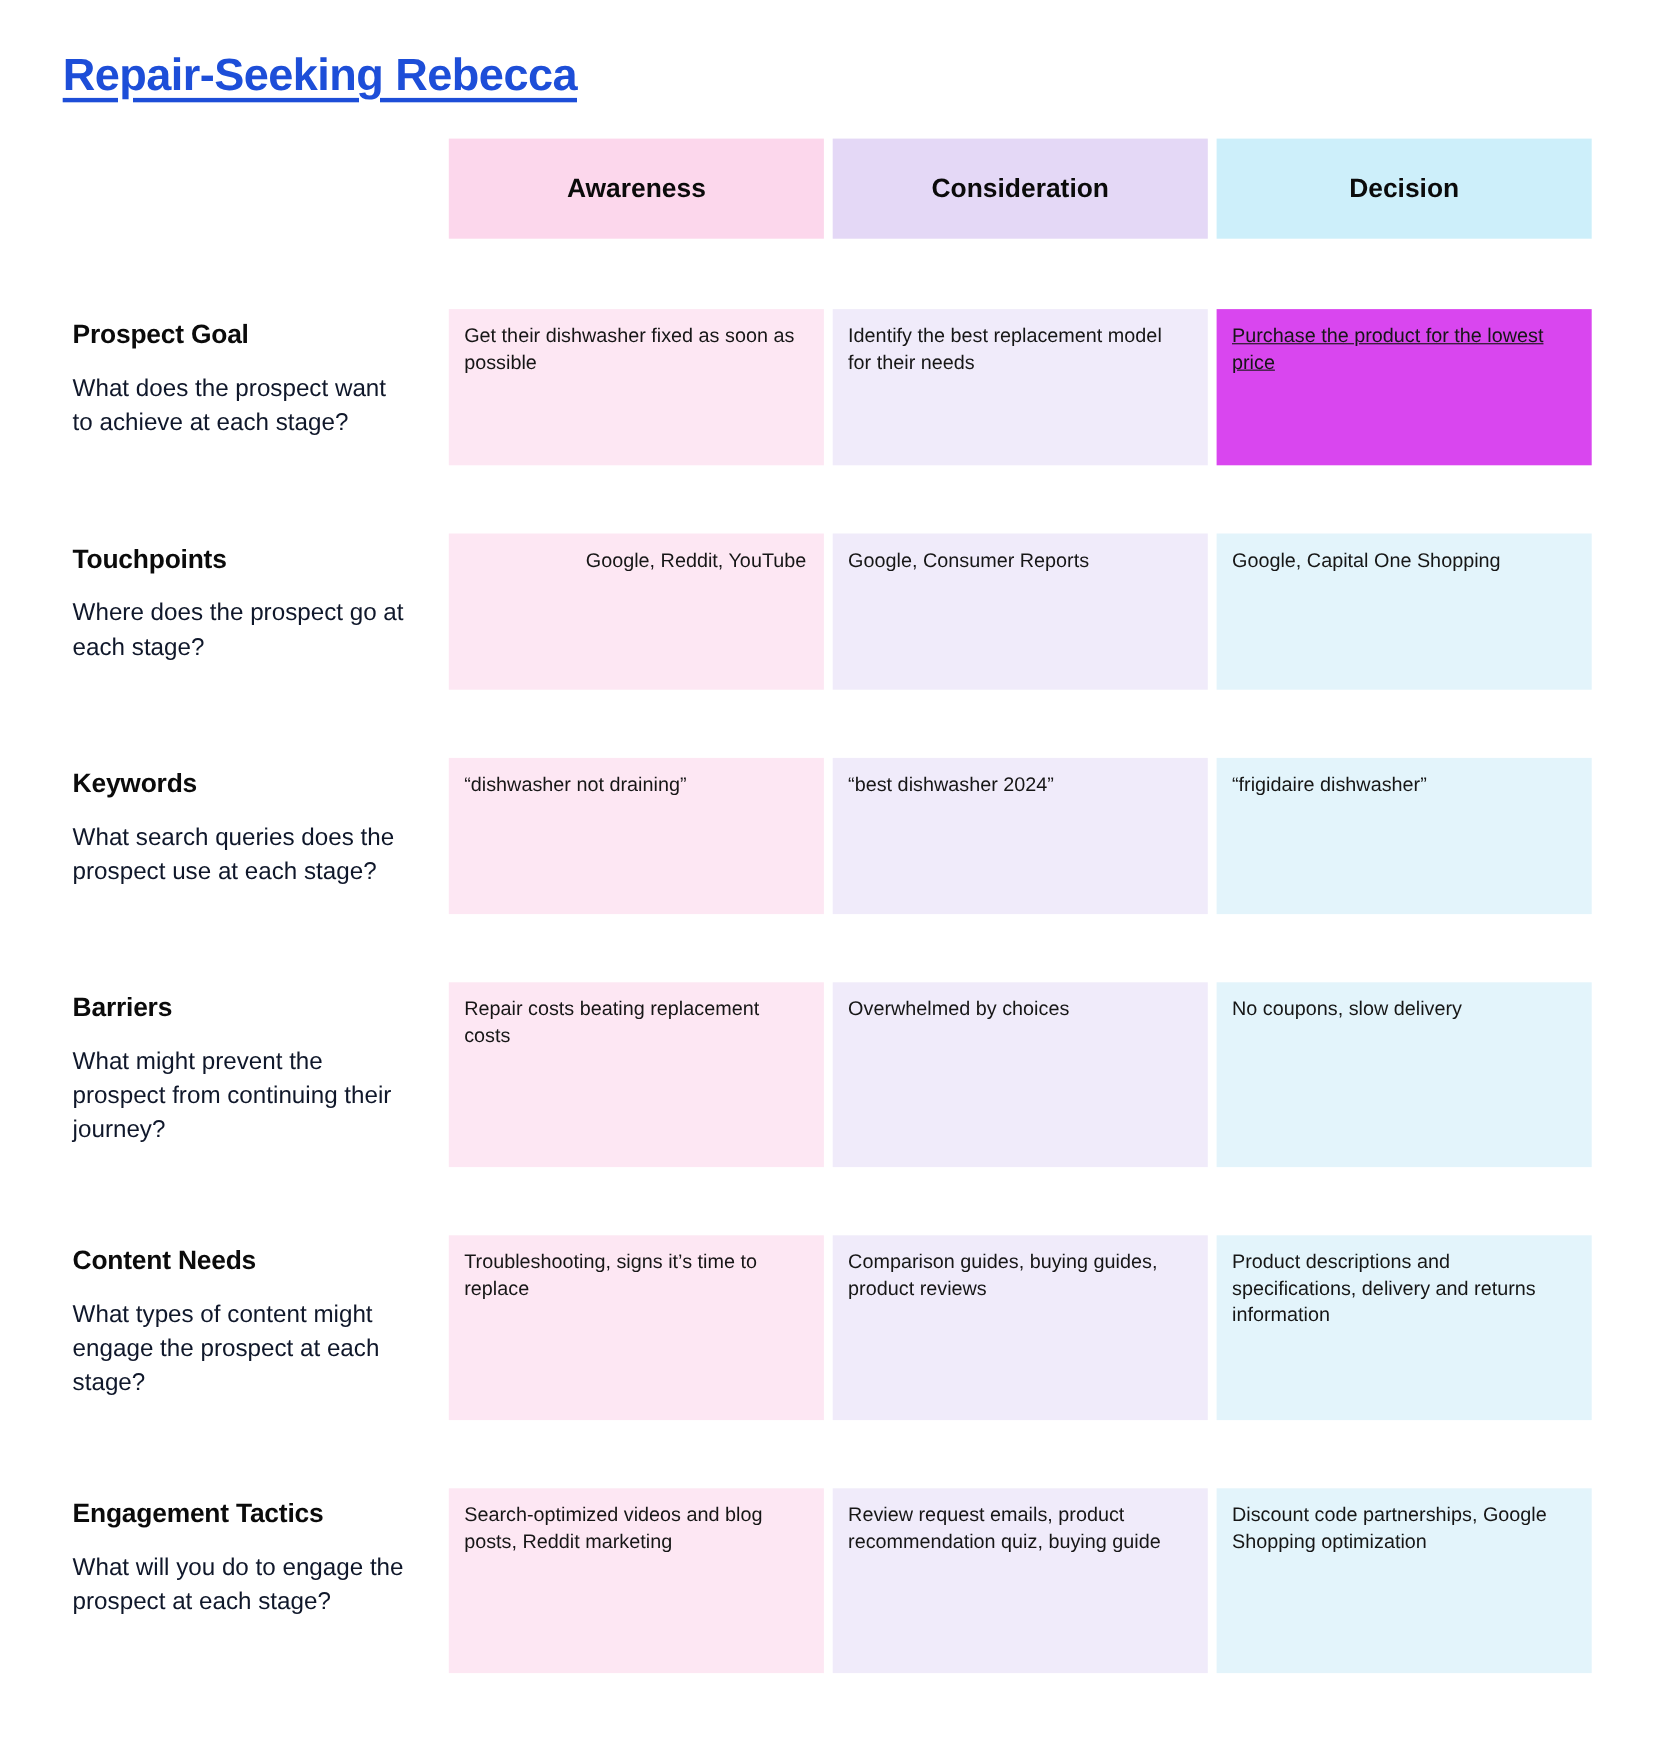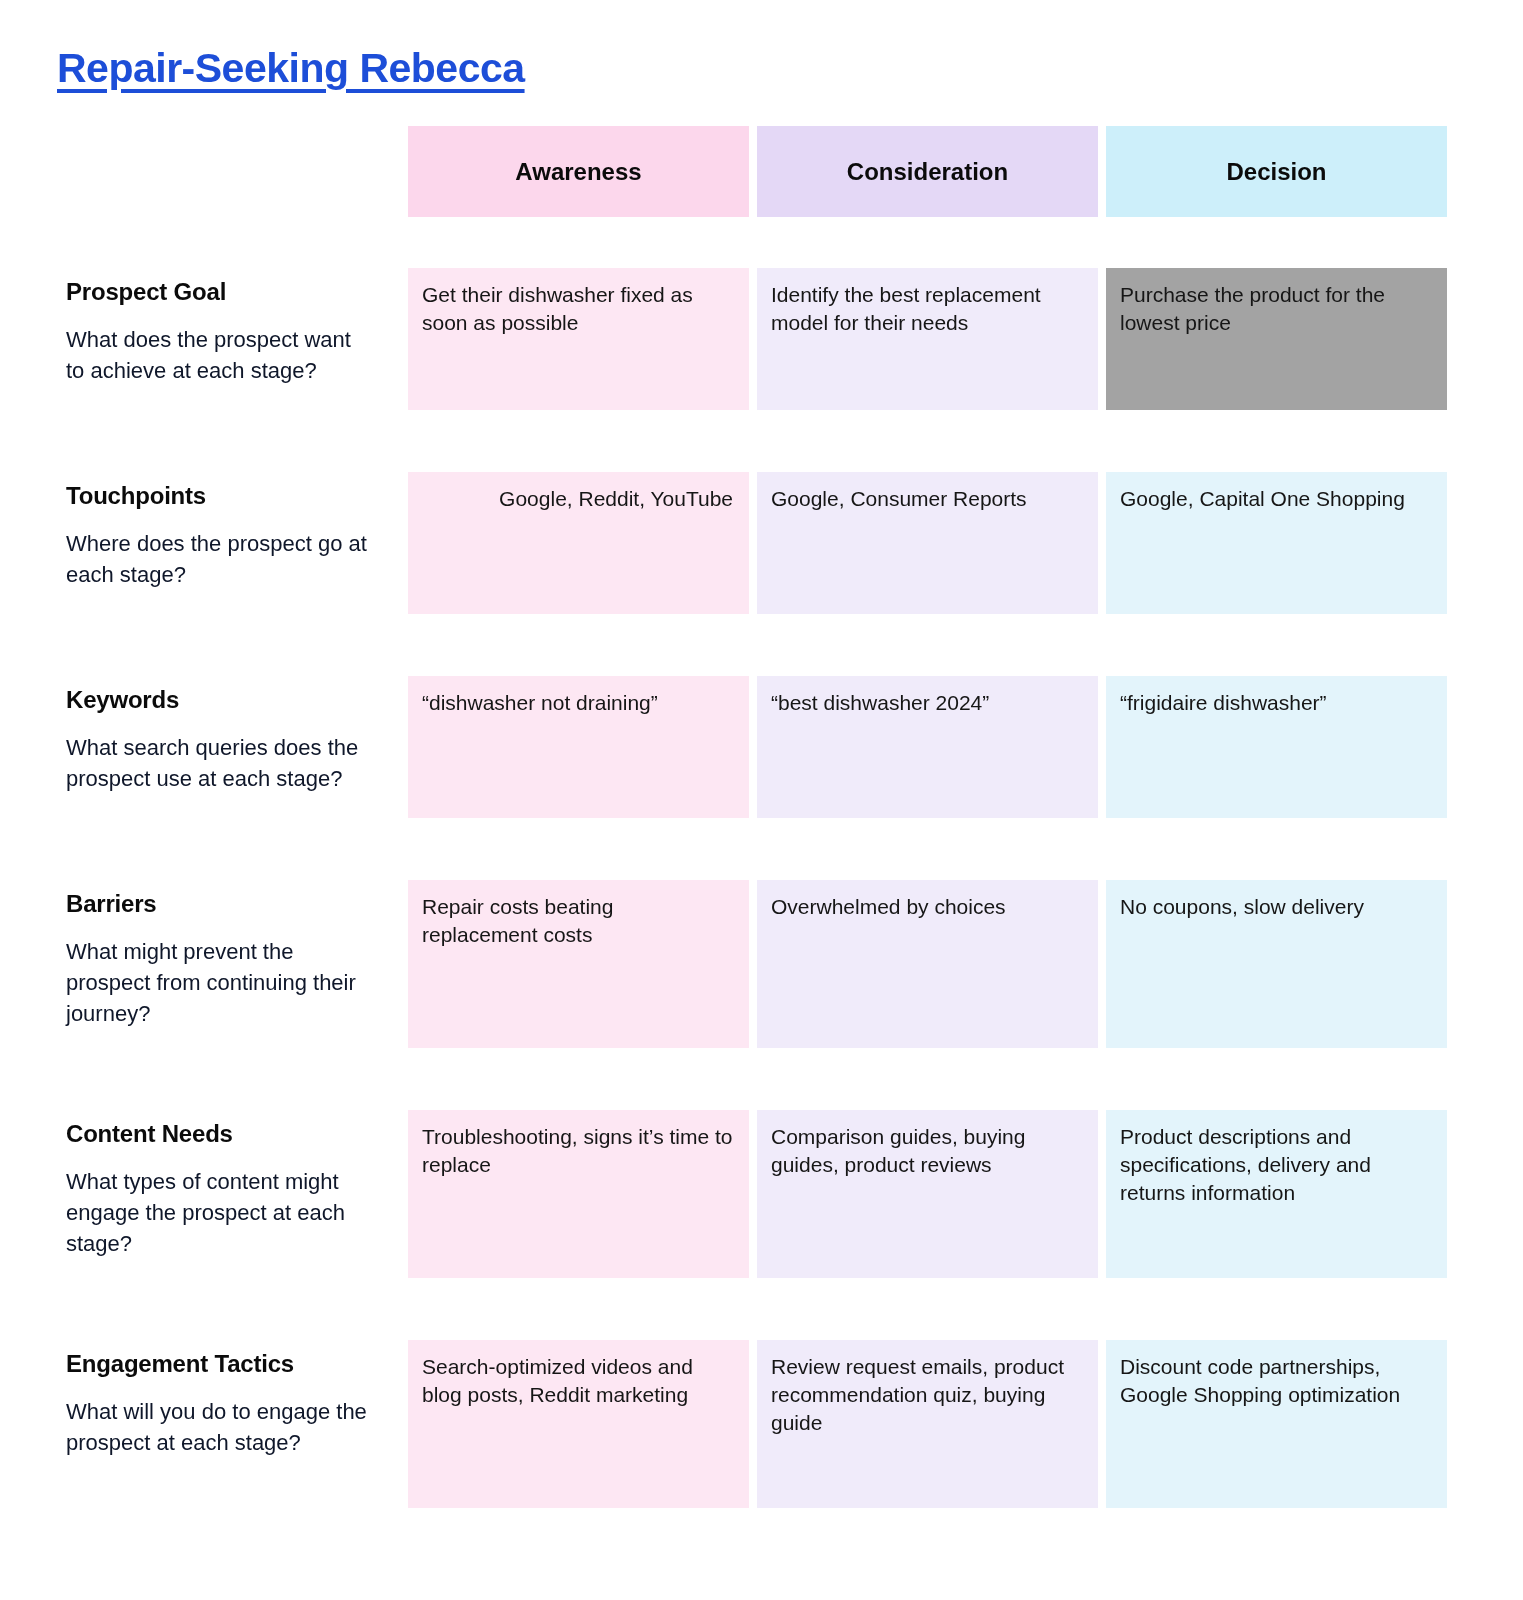--- a/index.html
+++ b/index.html
@@ -33,21 +33,21 @@
     width: 1382px;
     margin-left: 9px;
   }
   .trow {
     display: grid;
     grid-template-columns: 334px 341px 341px 341px;
     column-gap: 8px;
     margin-bottom: 62px;
   }
   .trow:last-child { margin-bottom: 0; }
-  .thead { margin-bottom: 51px; }
+  .thead { margin-bottom: 64px; }
   .hcell {
     height: 91px;
     display: flex;
     align-items: center;
     justify-content: center;
     font-size: 24px;
     font-weight: 700;
     color: #0b0b0b;
   }
   .rowhead {
@@ -62,21 +62,21 @@
   }
   .rowq {
     margin-top: 18px;
     font-size: 22px;
     line-height: 1.42;
     color: #0f172a;
   }
   .cell {
     padding: 13px 16px 13px 14px;
     box-sizing: border-box;
-    font-size: 21px;
+    font-size: 18px;
     line-height: 1.33;
     color: #161616;
   }
   .r-sm .cell { min-height: 142px; }
   .r-lg .cell { min-height: 168px; }
   .corner { background: transparent; }
 </style>
 </head>
 <body>
 
@@ -93,21 +93,21 @@
       <div class="hcell c2" style="background: rgb(205, 239, 250);">Decision</div>
     </div>
 
     <div class="trow r-sm">
       <div class="rowhead">
         <div class="rowtitle">Prospect Goal</div>
         <div class="rowq">What does the prospect want to achieve at each stage?</div>
       </div>
       <div class="cell c0" style="background: rgb(253, 231, 243);">Get their dishwasher fixed as soon as possible</div>
       <div class="cell c1" style="background: rgb(240, 235, 250);">Identify the best replacement model for their needs</div>
-      <div class="cell c2" style="background: #a3a3a3;">Purchase the product for the lowest price</div>
+      <div class="cell c2" style="background: #d946ef; text-decoration: underline;">Purchase the product for the lowest price</div>
     </div>
 
     <div class="trow r-sm">
       <div class="rowhead">
         <div class="rowtitle">Touchpoints</div>
         <div class="rowq">Where does the prospect go at each stage?</div>
       </div>
       <div class="cell c0" style="background: rgb(253, 231, 243); text-align: right;">Google, Reddit, YouTube</div>
       <div class="cell c1" style="background: rgb(240, 235, 250);">Google, Consumer Reports</div>
       <div class="cell c2" style="background: rgb(227, 244, 251);">Google, Capital One Shopping</div>

